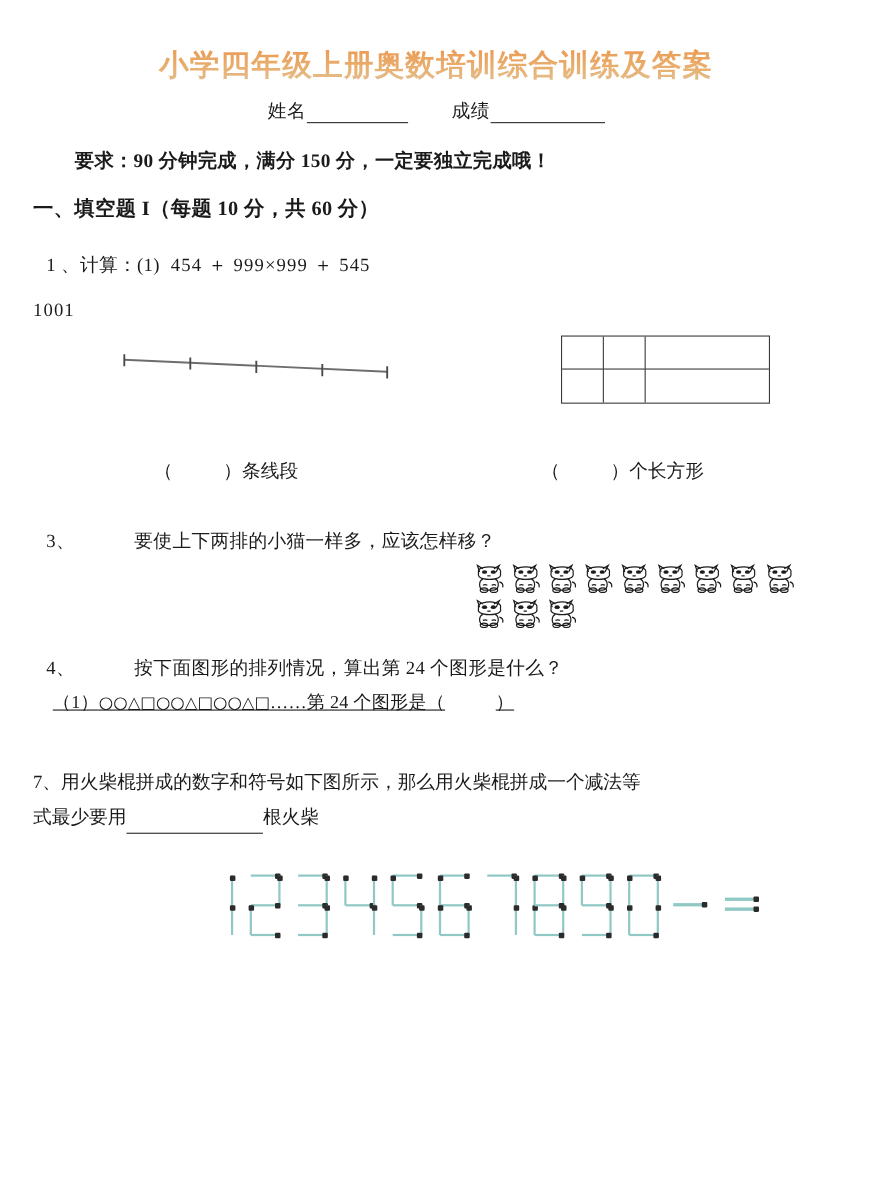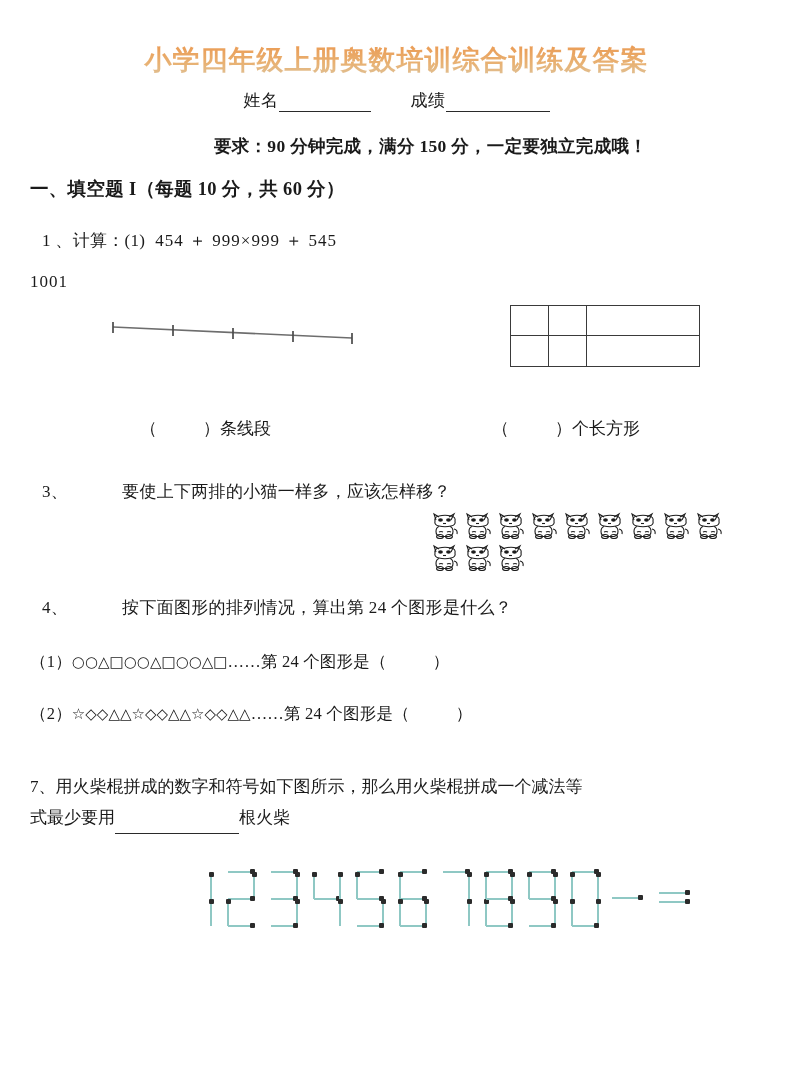--- a/index.html
+++ b/index.html
@@ -55,21 +55,20 @@
   .blank-score { width: 104px; }
   .gap-md { display: inline-block; width: 40px; }
 
   
   .req {
     font-size: 17.5px;
     font-weight: bold;
     margin: 22px 0 0 0;
     padding-left: 68px;
     letter-spacing: 0.3px;
-    text-align: center;
   }
   .section-head {
     font-size: 18.5px;
     font-weight: bold;
     margin: 18px 0 0 0;
     padding-left: 30px;
     letter-spacing: 0.3px;
   }
 
   .q {
@@ -139,21 +138,21 @@
   .q3 { margin-top: 32px; padding-left: 42px; }
   .cats {
     margin-top: 6px;
     padding-left: 430px;
   }
   .cat-row { height: 32px; white-space: nowrap; }
   .cat { display: inline-block; width: 33px; height: 30px; vertical-align: top; }
 
   
   .q4 { margin-top: 20px; padding-left: 42px; }
-  .q4-line { margin-top: 27px; padding-left: 30px; font-size: 16.5px; letter-spacing: 0.2px; }
+  .q4-line { margin-top: 4px; padding-left: 48px; font-size: 16.5px; letter-spacing: 0.2px; text-decoration: underline; }
   .shapes { letter-spacing: 0px; font-family: "DejaVu Sans", "Liberation Sans", sans-serif; font-size: 15px; }
   .wide-gap { display: inline-block; width: 54px; }
 
   
   .q5 { margin-top: 44px; padding-left: 30px; font-size: 17px; line-height: 1.85; }
   .blank-long {
     display: inline-block;
     border-bottom: 1.4px solid #2a2a2a;
     width: 124px;
     height: 1.05em;
@@ -410,21 +409,20 @@
               <ellipse cx="19" cy="25.5" rx="3.4" ry="2"></ellipse>
               <path d="M24 18 q4 1 3 5"></path>
             </g>
           </svg></span></div>
   </div>
 
   <p class="q q4"><span>4、</span><span class="wide-gap"></span><span>按下面图形的排列情况，算出第 24 个图形是什么？</span></p>
 
   <p class="q q4-line"><span>（1）</span><span class="shapes">○○△□○○△□○○△□</span><span>……</span><span>第 24 个图形是（</span><span class="paren-gap"></span><span>）</span></p>
 
-  <p class="q q4-line"><span>（2）</span><span class="shapes">☆◇◇△△☆◇◇△△☆◇◇△△</span><span>……</span><span>第 24 个图形是（</span><span class="paren-gap"></span><span>）</span></p>
 
   <div class="q5">
     <span>7、用火柴棍拼成的数字和符号如下图所示，那么用火柴棍拼成一个减法等</span><br>
     <span>式最少要用</span><span class="blank-long"></span><span>根火柴</span>
   </div>
 
   <div class="match-wrap">
     <div class="match-row" id="match-row">
         <div class="digit">
           <div class="st st-v" style="left:29.75px;top:4px;height:27px;"></div>

